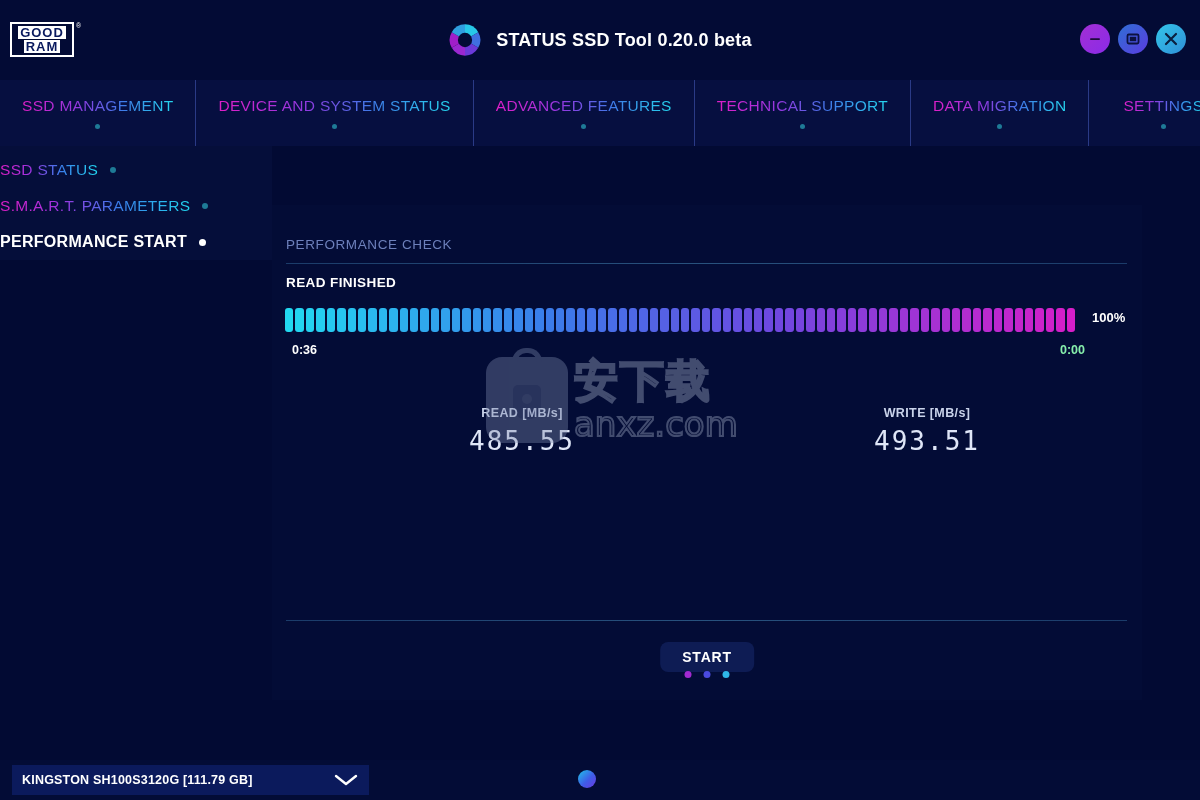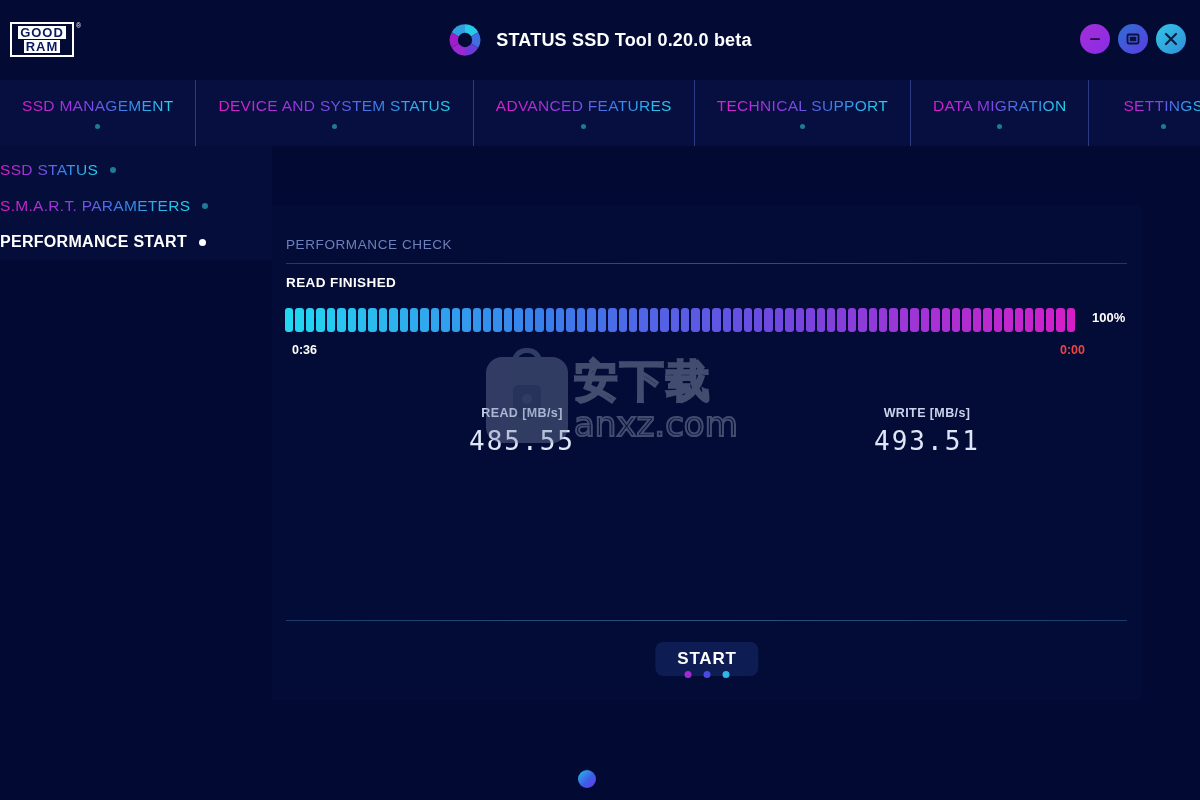--- a/index.html
+++ b/index.html
@@ -182,21 +182,21 @@
     position: absolute; left: 820px; top: 105px;
     color: #ffffff; font-size: 13px; font-weight: bold;
   }
   .time-left {
     position: absolute; left: 20px; top: 138px;
     color: #ffffff; font-size: 12.5px; font-weight: bold;
   }
   .time-right {
     position: absolute; left: 0; top: 138px; width: 813px;
     text-align: right;
-    color: #ef4444; font-size: 12.5px; font-weight: bold;
+    color: #86efac; font-size: 12.5px; font-weight: bold;
   }
 
   
   .meter { position: absolute; text-align: center; margin-top: 15px; }
   .meter.read  { left: 150px; top: 186px; width: 200px; }
   .meter.write { left: 555px; top: 186px; width: 200px; }
   .meter-label {
     color: #c9d3ea; font-size: 12.5px; font-weight: bold;
     letter-spacing: 0.4px;
   }
@@ -212,21 +212,21 @@
     position: absolute; left: 14px; top: 415px;
     width: 841px; height: 1px;
     background: linear-gradient(90deg,#1b3c6a,#28527e,#1b3c6a);
   }
 
   .start-btn {
     position: absolute; left: 50%; top: 437px;
     transform: translateX(-50%);
     background: #0e1c54;
     color: #ffffff;
-    font-size: 17px; font-weight: bold; letter-spacing: 0.8px;
+    font-size: 14px; font-weight: bold; letter-spacing: 0.8px;
     border: none; border-radius: 8px;
     padding: 7px 22px;
     cursor: pointer;
     text-align: center;
   }
   .dots {
     position: absolute; left: 50%; top: 466px;
     transform: translateX(-50%);
     display: flex; gap: 12px;
   }
@@ -514,15 +514,25 @@
   <div class="watermark">
     <div class="wm-bag">
       <div class="wm-handle"></div>
       <div class="wm-shield"></div>
     </div>
     <div class="wm-cn">安下载</div>
     <div class="wm-url">anxz.com</div>
   </div>
 
   <div class="bottom-strip"></div>
+  <div class="bottombar">
+    <div class="drive-select">
+      <span class="drive-name">KINGSTON SH100S3120G [111.79 GB]</span>
+      <span class="chev">
+        <svg width="26" height="14" viewBox="0 0 26 14">
+            <path d="M3 3 L13 11 L23 3" fill="none" stroke="#ffffff" stroke-width="2.4" stroke-linecap="round" stroke-linejoin="round"></path>
+          </svg>
+      </span>
+    </div>
+  </div>
   <div class="status-orb"></div>
 
 </div>
 
 </body></html>

